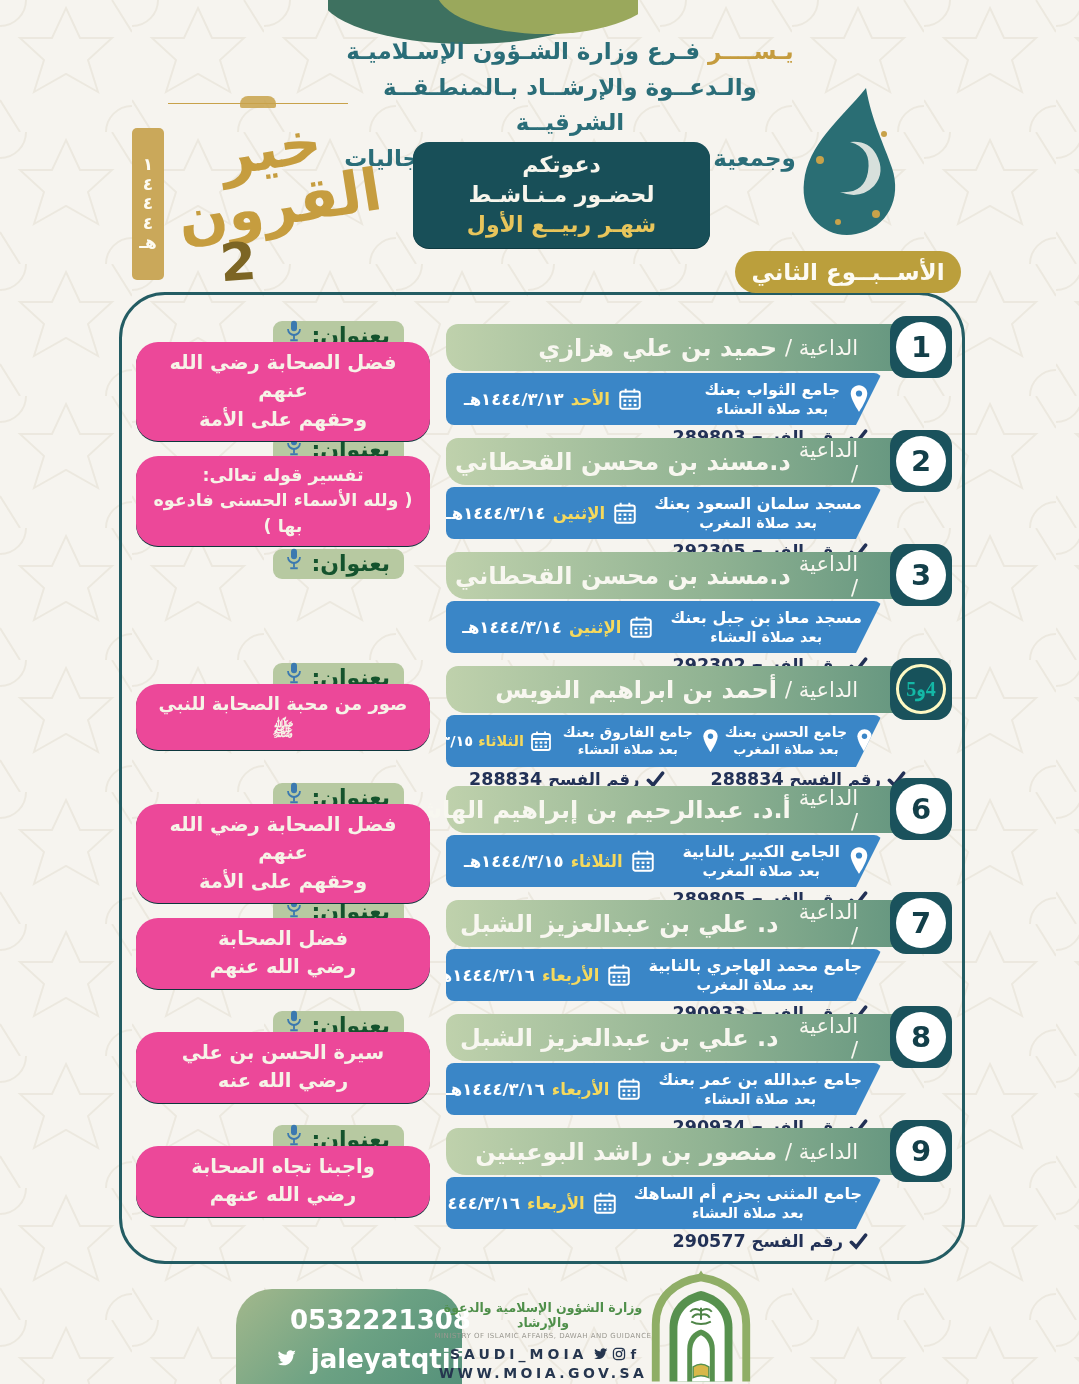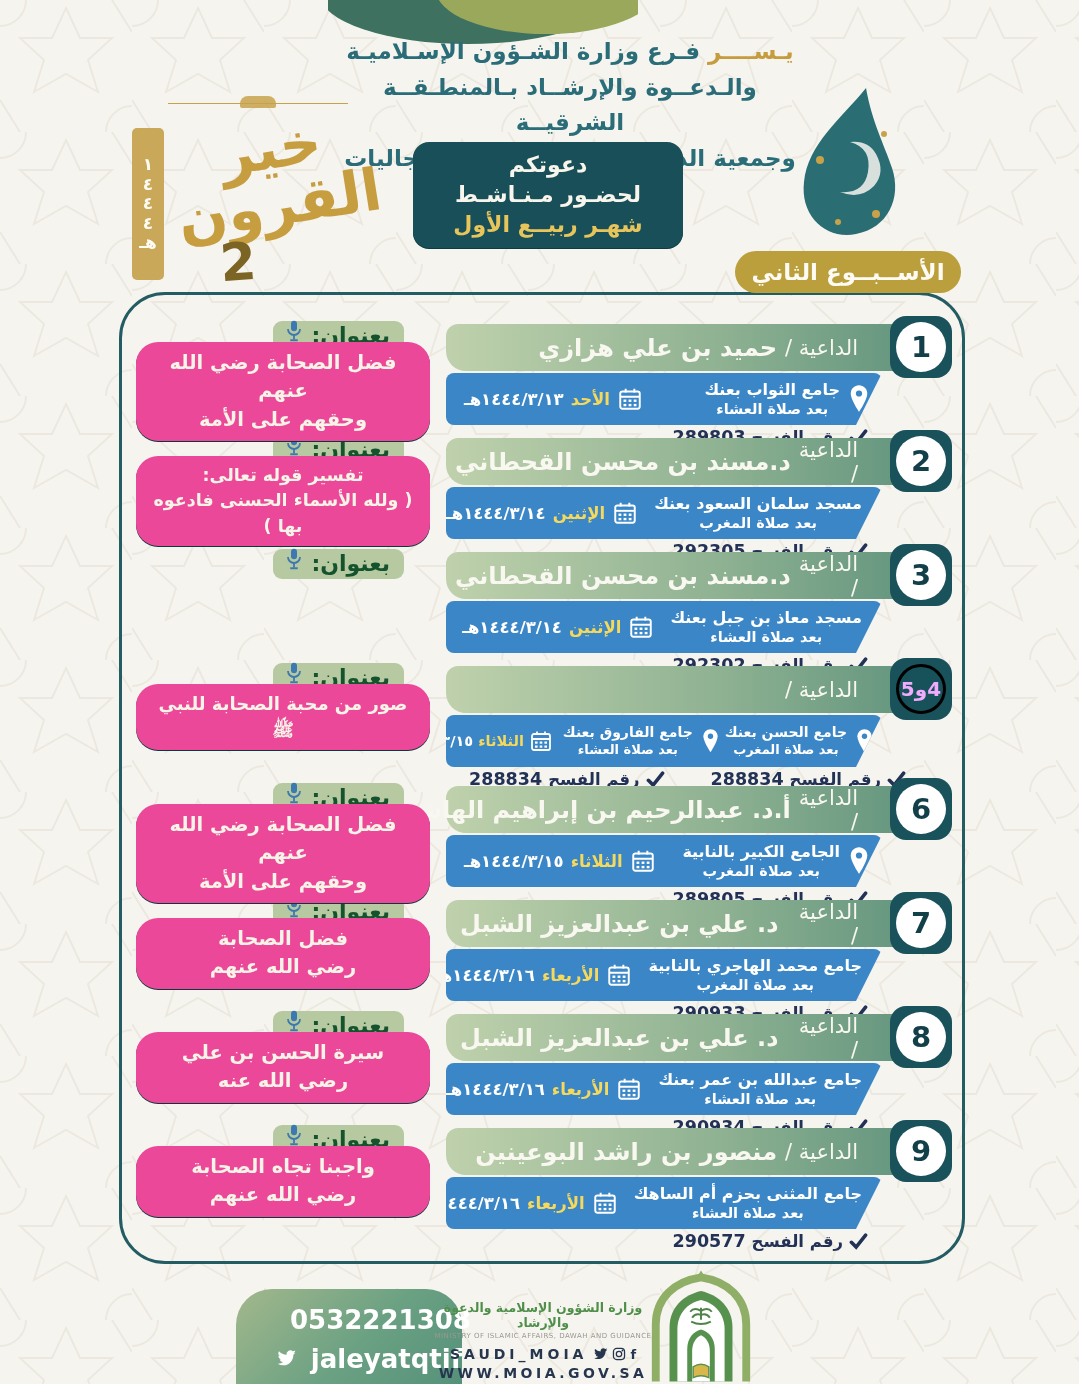--- a/index.html
+++ b/index.html
@@ -8,21 +8,21 @@
   .bg-pattern{position:absolute;inset:0;z-index:0;opacity:.7;}
 
   
   .top-arc{position:absolute;left:328px;top:-8px;width:310px;height:66px;z-index:1;}
 
   
   .org-lines{position:absolute;top:34px;left:330px;width:480px;text-align:center;z-index:2;
              color:#2a6d78;font-weight:bold;font-size:23px;line-height:1.55;}
   .org-lines .gold{color:#c59c3e;}
   .org-line4{color:#c59c3e;font-size:21px;}
-  .invite-box{position:absolute;left:413px;top:142px;width:270px;height:106px;z-index:2;
+  .invite-box{position:absolute;left:413px;top:142px;width:297px;height:106px;z-index:2;
               background:#184f58;border-radius:16px;display:flex;flex-direction:column;
               align-items:center;justify-content:center;color:#f7f5ec;font-weight:bold;
               font-size:22px;line-height:1.35;box-shadow:0 1px 0 #0e3a41;}
   .invite-box .gold{color:#e8c55b;}
 
   
   .khair-logo{position:absolute;left:128px;top:92px;width:250px;height:200px;z-index:2;}
   .ornament{position:absolute;top:6px;left:40px;width:180px;height:10px;}
   .ornament .line{position:absolute;top:5px;left:0;width:100%;border-top:1.5px solid #c8a24a;}
   .ornament .motif{position:absolute;top:-2px;left:72px;width:36px;height:12px;background:#c8a24a;
@@ -53,21 +53,21 @@
   .main-col{position:absolute;top:3px;right:4px;left:310px;}
   .name-bar{position:relative;height:47px;border-radius:12px 26px 14px 20px;
             background:linear-gradient(to right,#bfd1ac 0%,#8fb292 55%,#5d917c 100%);
             display:flex;align-items:center;padding:0 82px 0 14px;color:#f8f7f0;}
   .speaker-label{font-size:21px;margin-left:8px;}
   .speaker-name{font-size:24px;font-weight:bold;white-space:nowrap;}
   .badge{position:absolute;left:auto;right:-12px;top:-8px;width:62px;height:62px;background:#1a525c;
          border-radius:16px;display:flex;align-items:center;justify-content:center;z-index:2;}
   .badge-circle{width:50px;height:50px;background:#ffffff;border-radius:50%;display:flex;
                 align-items:center;justify-content:center;font-size:29px;font-weight:bold;color:#133f49;}
-  .row45 .badge-circle{background:#17525b;color:#f0abfc;border:3px solid #000000;font-size:20px;}
+  .row45 .badge-circle{background:#17525b;color:#14b8a6;border:3px solid #fef9c3;font-size:20px;font-family:Liberation Serif, serif;}
   .loc-bar{height:52px;margin-top:2px;margin-left:0;margin-right:58px;background:#3a86c7;
            clip-path:polygon(0 0,100% 0,calc(100% - 26px) 100%,0 100%);
            border-radius:8px;display:flex;align-items:center;padding:0 12px 0 18px;gap:8px;
            color:#ffffff;}
   .loc-group{display:flex;align-items:center;gap:8px;}
   .loc-text{text-align:center;line-height:1.25;}
   .loc-mosque{font-size:16px;font-weight:bold;white-space:nowrap;}
   .loc-time{font-size:14.5px;font-weight:bold;white-space:nowrap;text-align:center;}
   .row45 .loc-mosque{font-size:14px;}
   .row45 .loc-time{font-size:13px;}
@@ -361,20 +361,21 @@
               <line x1="7" y1="27" x2="17" y2="27" stroke="#3b79b0" stroke-width="2.6"></line>
             </svg>
         </div>
       </div>
     </div>
 
     <div class="row row45">
       <div class="main-col">
         <div class="name-bar">
           <span class="speaker-label">الداعية /</span>
+          <span class="speaker-name">أحمد بن ابراهيم النويس</span>
           <div class="badge">
               <span class="badge-circle">4و5</span>
             </div>
         </div>
         <div class="loc-bar" style="padding-left:8px;padding-right:8px;gap:5px;">
           <div class="loc-group">
             <svg width="19" height="26" viewBox="0 0 24 32">
                 <path d="M12 1C7 1 3 5 3 10c0 7 9 20 9 20s9-13 9-20c0-5-4-9-9-9z" fill="#fff"></path>
                 <circle cx="12" cy="10" r="3.4" fill="#3a86c7"></circle>
               </svg>

